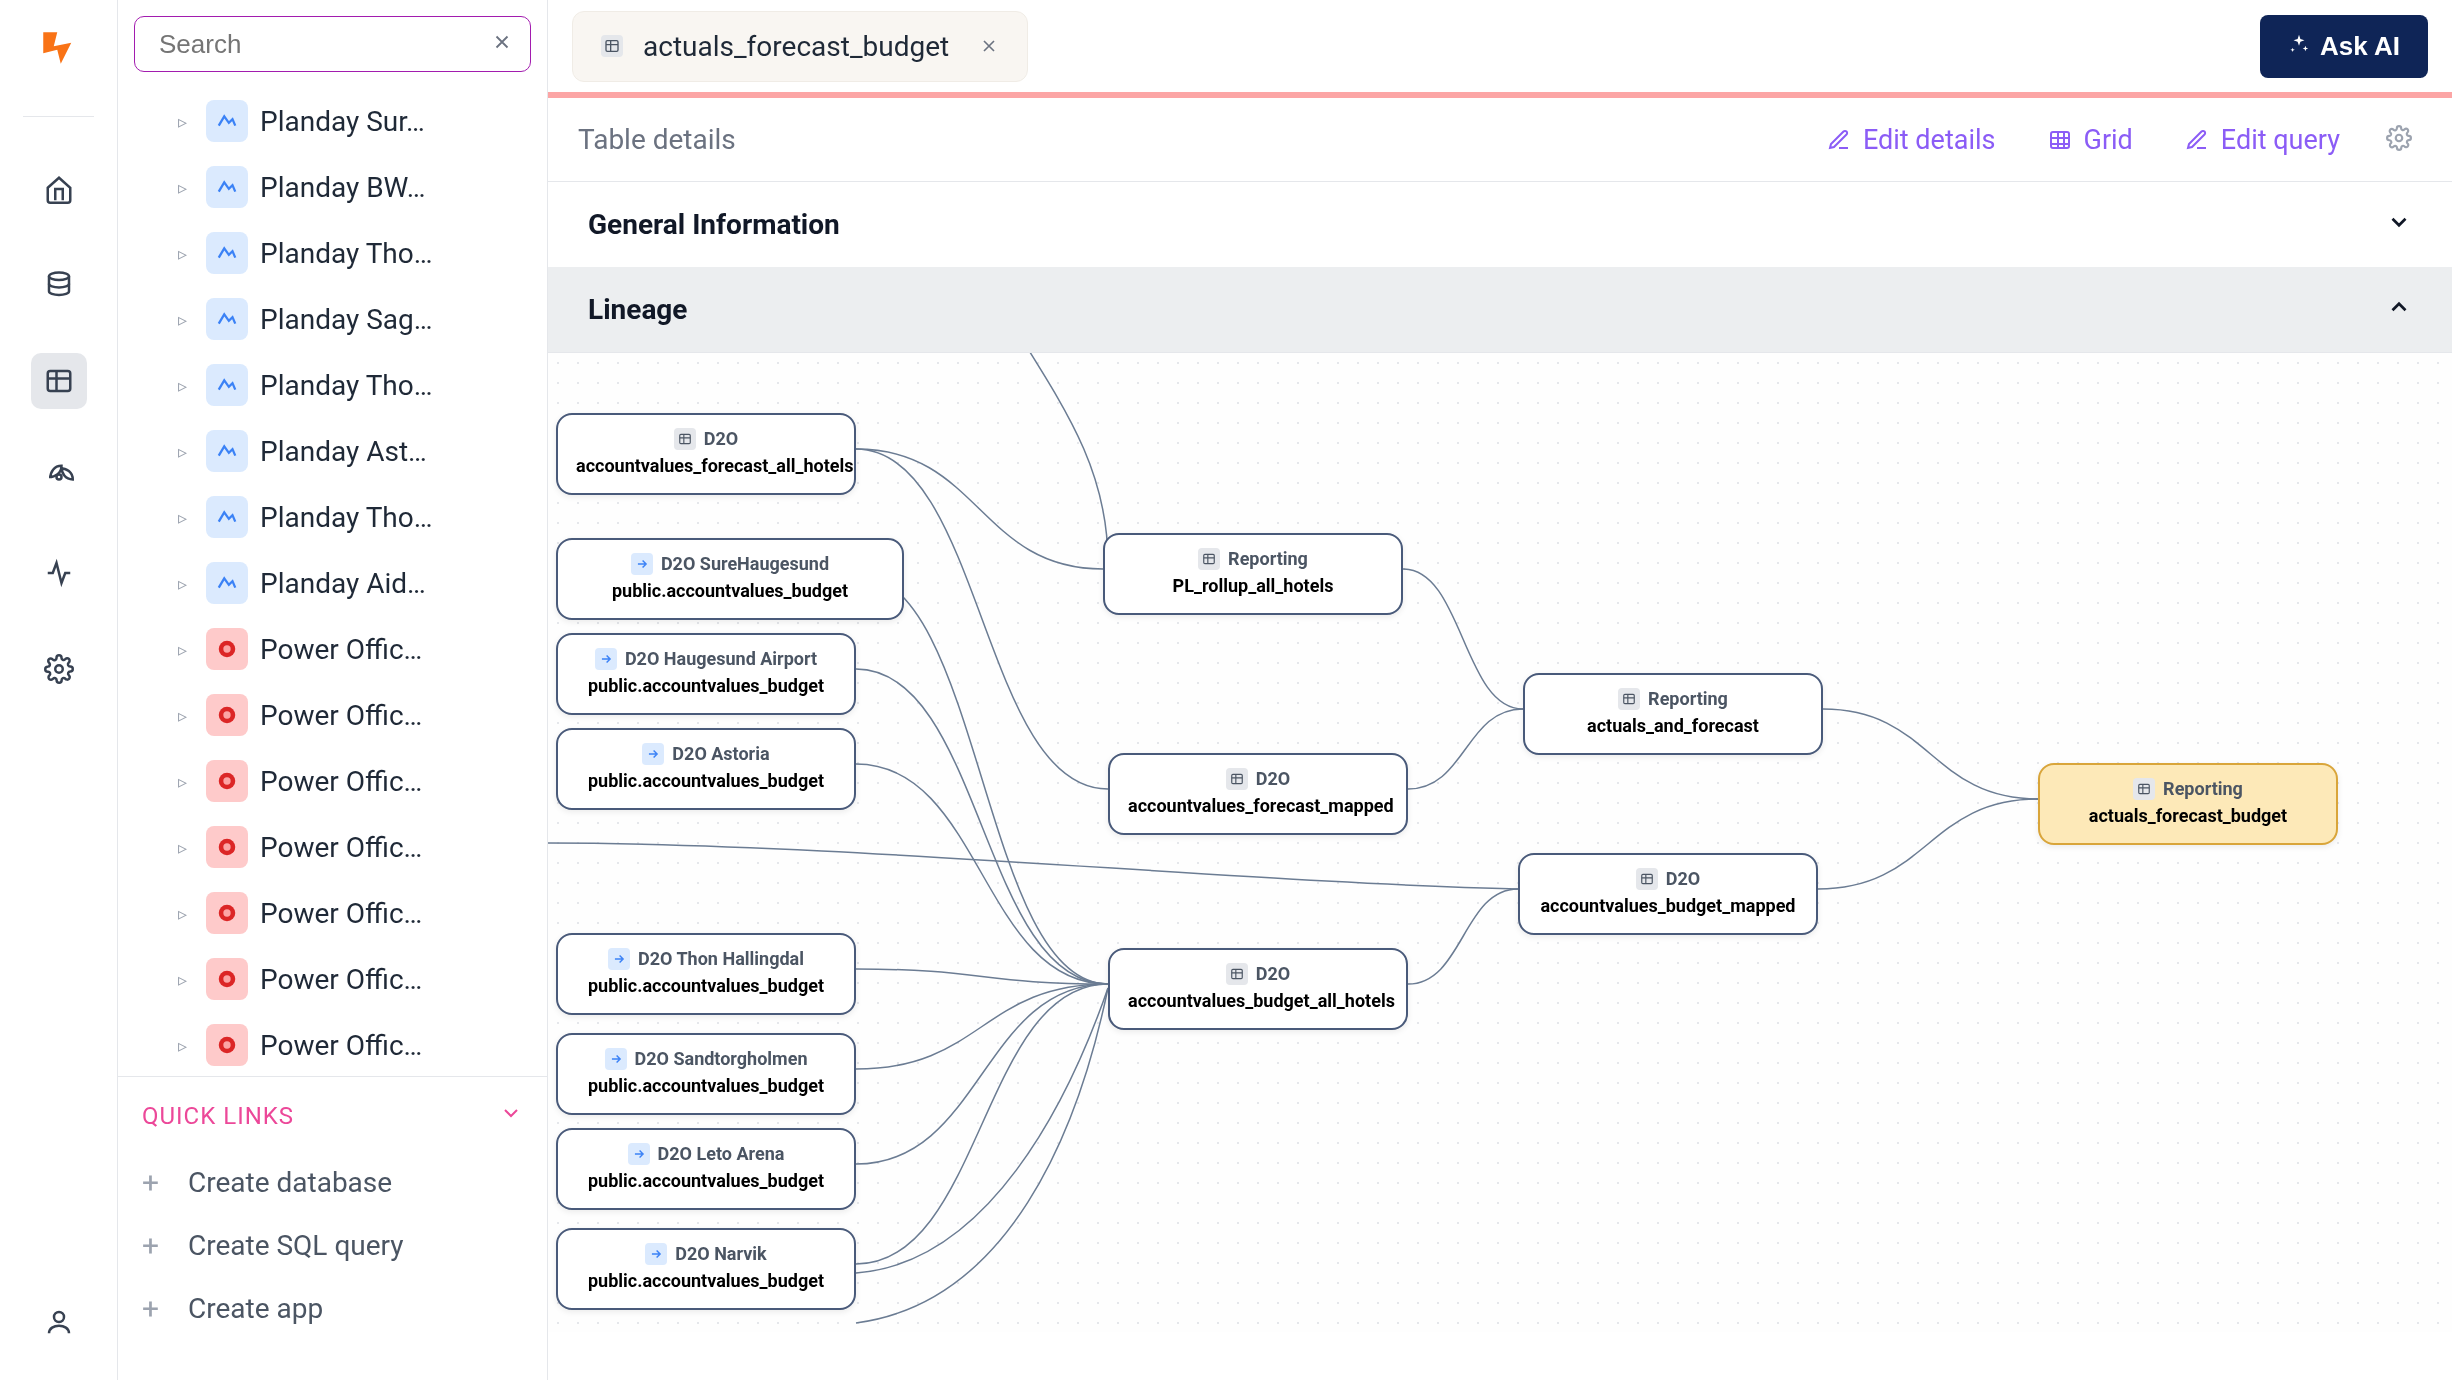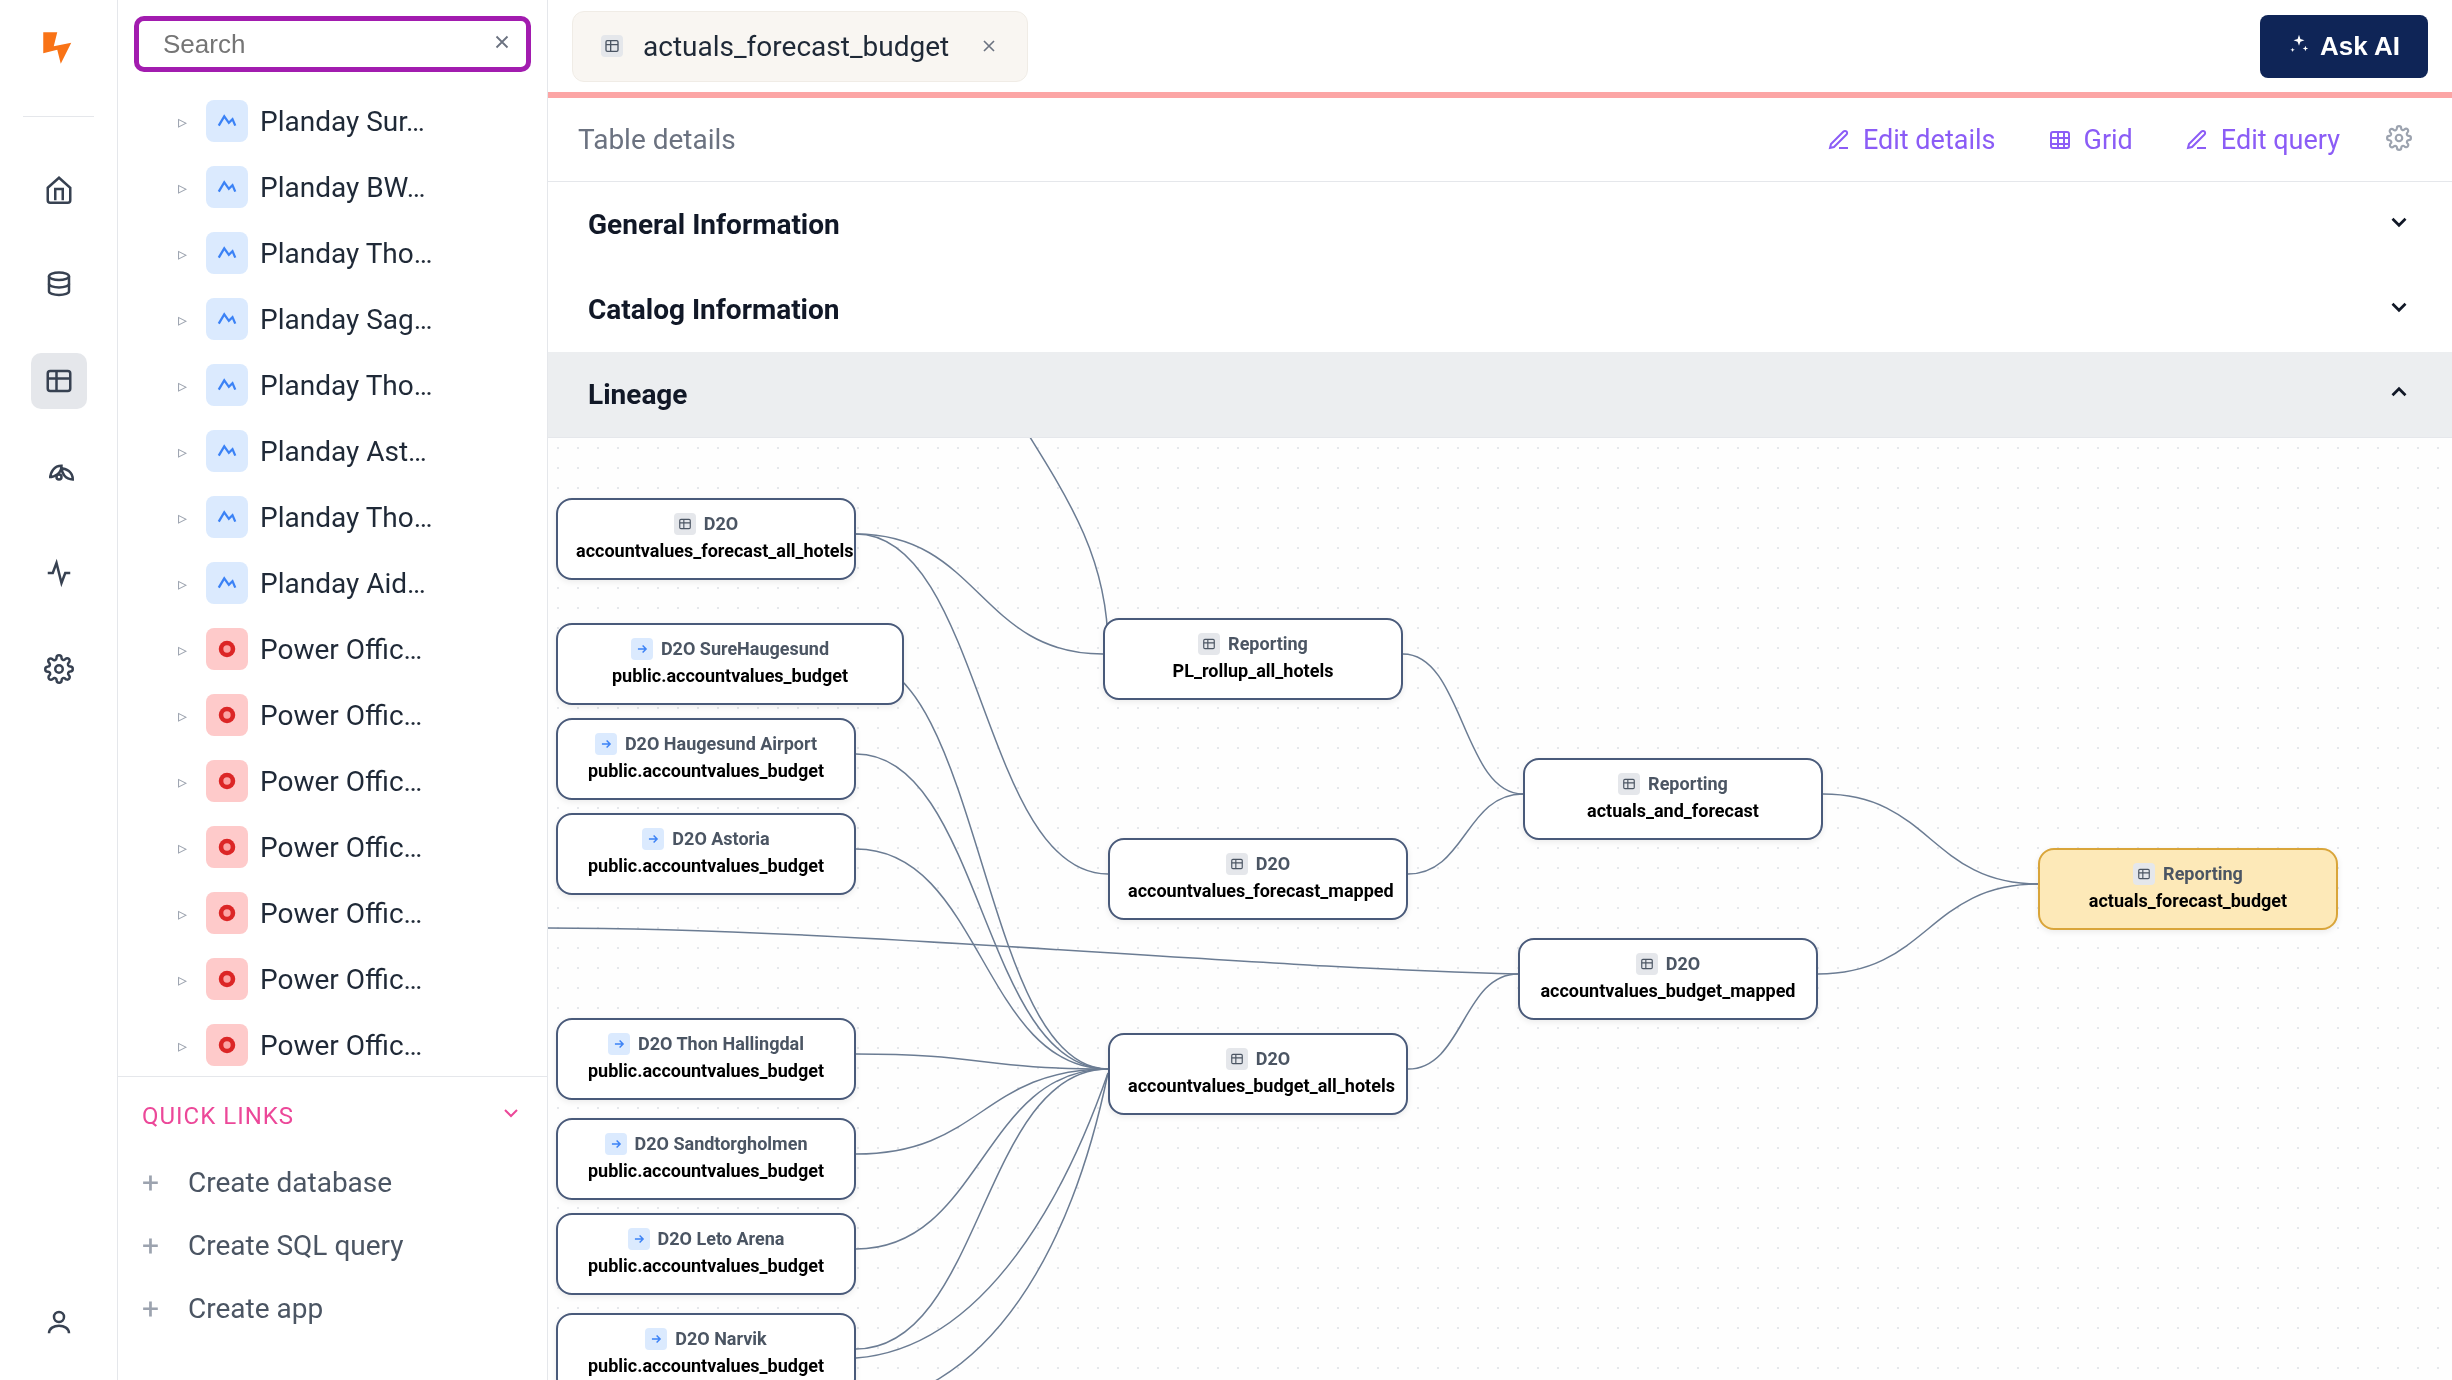--- a/index.html
+++ b/index.html
@@ -10,21 +10,21 @@
 .rail-logo { width: 48px; height: 48px; display:flex; align-items:center; justify-content:center;}
 .rail-sep { width:60%; height:1px; background:#e5e7eb; margin:4px 0;}
 .rail-icon { width: 56px; height: 56px; display: flex; align-items: center; justify-content: center; border-radius: 10px; color: #374151; cursor: pointer; }
 .rail-icon.active { background: #e5e7eb; }
 .rail-spacer { flex: 1; }
 .rail-bottom { margin-bottom: 30px; }
 
 
 .sidebar { width: 430px; height: 100%; border-right: 1px solid #e5e7eb; display: flex; flex-direction: column; }
 .search-wrap { padding: 16px; }
-.search { width: 100%; height: 56px; border: 5px solid #a21caf; border-radius: 10px; padding: 0 48px 0 24px; font-size: 26px; color: #6b7280; position: relative; background:#fff;}
+.search { width: 100%; height: 56px; border: 1px solid #a21caf; border-radius: 10px; padding: 0 48px 0 24px; font-size: 26px; color: #6b7280; position: relative; background:#fff;}
 .search-box { position: relative; }
 .search-clear { position: absolute; right: 18px; top: 50%; transform: translateY(-50%); color:#6b7280; cursor:pointer;}
 .tree { flex: 1; overflow-y: auto; padding: 0 12px; }
 .tree-item { display: flex; align-items: center; gap: 12px; padding: 12px 8px 12px 48px; font-size: 28px; color: #1f2937; white-space: nowrap; overflow: hidden; cursor:pointer; }
 .tree-caret { width:16px; color:#9ca3af; font-size:18px;}
 .tree-badge { width: 42px; height: 42px; border-radius: 8px; display:flex; align-items:center; justify-content:center; flex-shrink:0;}
 .tree-badge.blue { background:#dbeafe; }
 .tree-badge.red { background:#fecaca; }
 .tree-label { overflow:hidden; text-overflow:ellipsis;}
 .quick { border-top:1px solid #e5e7eb; padding:24px 24px 40px;}
@@ -357,28 +357,20 @@
       <svg width="26" height="26" viewBox="0 0 24 24" fill="none" stroke="currentColor" stroke-width="2">
           <circle cx="12" cy="12" r="3"></circle>
           <path d="M19.4 15a1.7 1.7 0 00.3 1.8l.1.1a2 2 0 11-2.8 2.8l-.1-.1a1.7 1.7 0 00-1.8-.3 1.7 1.7 0 00-1 1.5V21a2 2 0 11-4 0v-.1a1.7 1.7 0 00-1-1.5 1.7 1.7 0 00-1.8.3l-.1.1a2 2 0 11-2.8-2.8l.1-.1a1.7 1.7 0 00.3-1.8 1.7 1.7 0 00-1.5-1H3a2 2 0 110-4h.1a1.7 1.7 0 001.5-1 1.7 1.7 0 00-.3-1.8l-.1-.1a2 2 0 112.8-2.8l.1.1a1.7 1.7 0 001.8.3H9a1.7 1.7 0 001-1.5V3a2 2 0 114 0v.1a1.7 1.7 0 001 1.5 1.7 1.7 0 001.8-.3l.1-.1a2 2 0 112.8 2.8l-.1.1a1.7 1.7 0 00-.3 1.8V9c.3.6.9 1 1.5 1H21a2 2 0 110 4h-.1a1.7 1.7 0 00-1.5 1z"></path>
         </svg>
     </div>
   </div>
 
   <div class="sections">
     <div class="section-head">
       <span>General Information</span>
-      <span class="chev">
-        <svg width="26" height="26" viewBox="0 0 24 24" fill="none" stroke="currentColor" stroke-width="2.5">
-            <path d="M6 9l6 6 6-6"></path>
-          </svg>
-      </span>
-    </div>
-    <div class="section-head">
-      <span>Catalog Information</span>
       <span class="chev">
         <svg width="26" height="26" viewBox="0 0 24 24" fill="none" stroke="currentColor" stroke-width="2.5">
             <path d="M6 9l6 6 6-6"></path>
           </svg>
       </span>
     </div>
     <div class="section-head expanded">
       <span>Lineage</span>
       <span class="chev">
         <svg width="26" height="26" viewBox="0 0 24 24" fill="none" stroke="currentColor" stroke-width="2.5">

